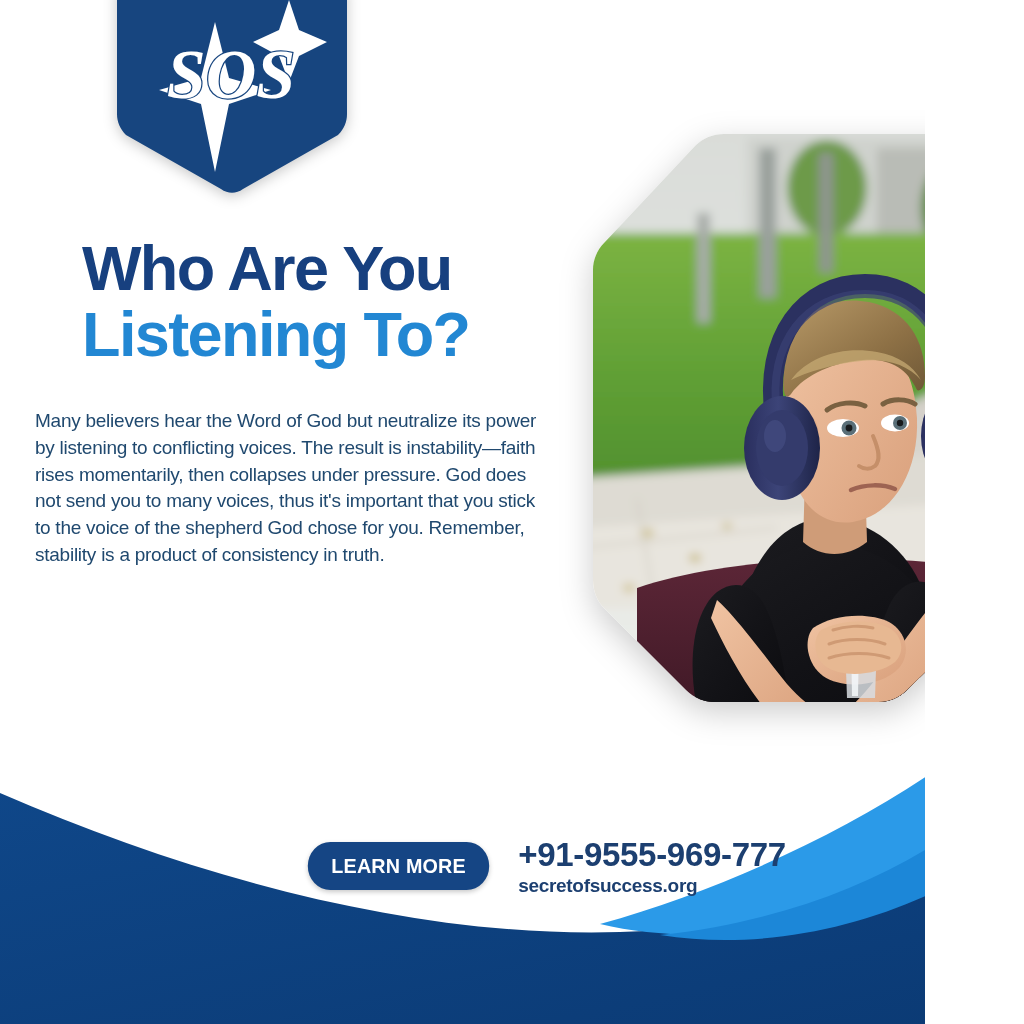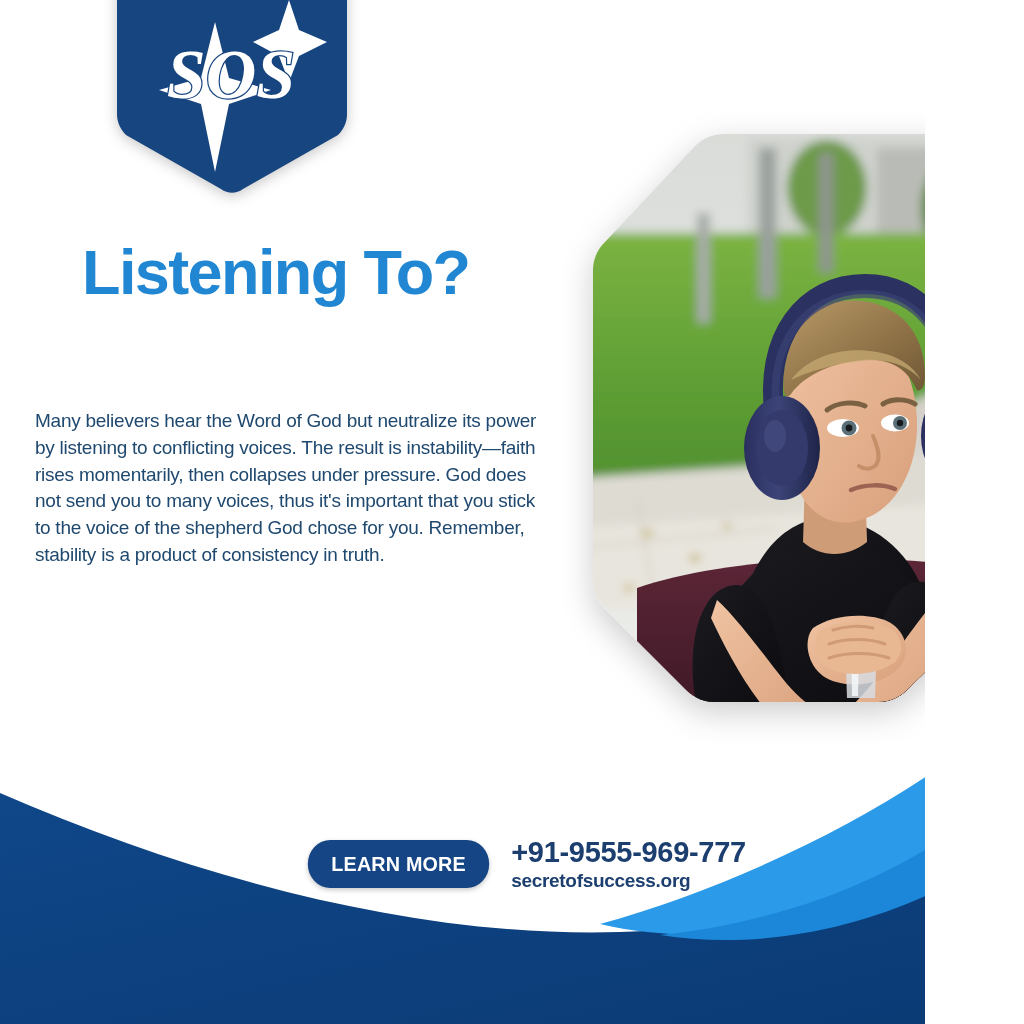--- a/index.html
+++ b/index.html
@@ -96,21 +96,21 @@
   }
   #photo-svg { display: block; }
 
   
   #footer {
     position: absolute;
     left: 302px;
     top: 836px;
     display: flex;
     align-items: center;
-    gap: 16px;
+    gap: 23px;
   }
   #learn-more-button {
     background: #154584;
     color: #ffffff;
     border: none;
     border-radius: 999px;
     padding: 0 25px;
     height: 48px;
     font-size: 21px;
     font-weight: 700;
@@ -122,21 +122,21 @@
     align-items: center;
     justify-content: center;
     transform: scaleX(0.94);
   }
   #contact-block {
     color: #1c3f70;
     font-weight: 700;
     letter-spacing: -0.3px;
     line-height: 1.17;
   }
-  #contact-phone { font-size: 29px; display: block; }
+  #contact-phone { font-size: 33px; display: block; }
   #contact-website { font-size: 19px; display: block; }
 </style>
 </head>
 <body>
 
 <div id="poster">
 
   <svg id="waves" viewBox="0 0 1024 1024">
     <defs>
       <linearGradient id="navyGrad" x1="0" y1="0" x2="1" y2="1">
@@ -164,20 +164,21 @@
     <svg id="logo-mark" viewBox="0 0 258 212">
 
       <path d="M98,118 L56,104 L98,92 L112,36 L126,92 L168,104 L126,118 L112,186 Z" fill="#ffffff"></path>
       <path d="M176,70 L150,56 L176,44 L186,14 L196,44 L224,56 L196,70 L186,96 Z" fill="#ffffff"></path>
 
       <text x="128" y="112" text-anchor="middle" font-family="Liberation Serif, serif" font-size="70" font-weight="700" font-style="italic" fill="#ffffff" stroke="#17457f" stroke-width="2.5" paint-order="stroke">SOS</text>
     </svg>
   </div>
 
   <div id="headline">
+    <div class="line line1">Who Are You</div>
     <div class="line line2">Listening To?</div>
   </div>
 
   <div id="body-copy">Many believers hear the Word of God but neutralize its power by listening to conflicting voices. The result is instability—faith rises momentarily, then collapses under pressure. God does not send you to many voices, thus it's important that you stick to the voice of the shepherd God chose for you. Remember, stability is a product of consistency in truth.</div>
 
   <div id="photo-frame">
     <div class="frame-shadow">
       <svg id="photo-svg" width="452" height="600" viewBox="0 0 452 600">
         <defs>
           <clipPath id="hexClip">

